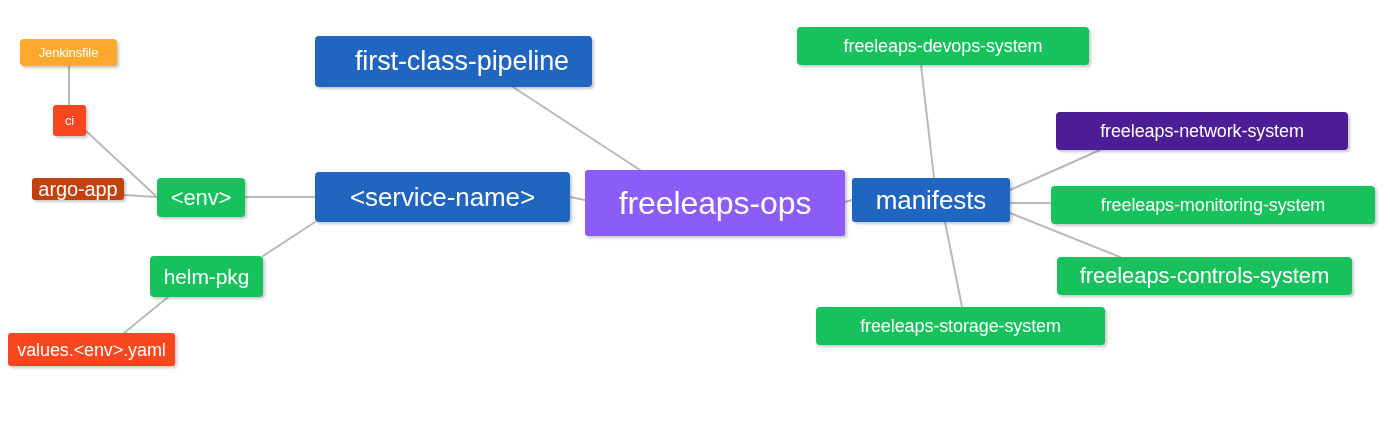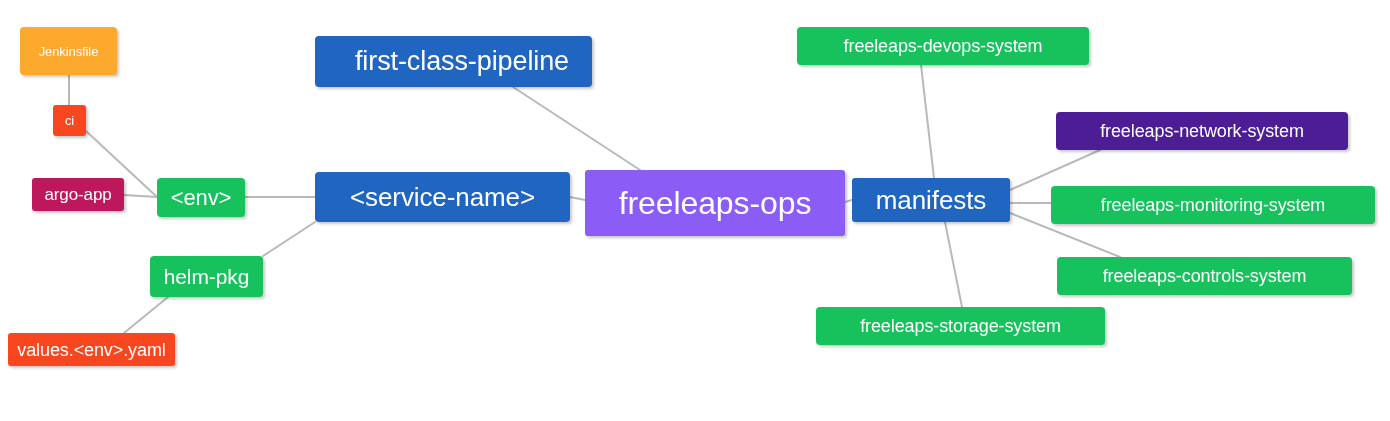--- a/index.html
+++ b/index.html
@@ -65,23 +65,23 @@
       <line x1="1010" y1="213" x2="1120" y2="257" stroke="#b9b9b9" stroke-width="2" stroke-linecap="round"></line>
       <line x1="945" y1="222" x2="962" y2="307" stroke="#b9b9b9" stroke-width="2" stroke-linecap="round"></line>
     </svg>
   <div id="node-layer">
       <div class="node root" style="left: 585px; top: 170px; width: 260px; height: 66px; background: #8b5cf6; font-size: 32px; border-radius: 3px;">freeleaps-ops</div>
       <div class="node" style="left: 315px; top: 36px; width: 277px; height: 51px; background: rgb(32, 101, 192); font-size: 27px; border-radius: 4px; padding-left: 17px;">first-class-pipeline</div>
       <div class="node" style="left: 315px; top: 172px; width: 255px; height: 50px; background: rgb(32, 101, 192); font-size: 26px; border-radius: 4px;">&lt;service-name&gt;</div>
       <div class="node" style="left: 852px; top: 178px; width: 158px; height: 44px; background: rgb(32, 101, 192); font-size: 26px; border-radius: 3px;">manifests</div>
       <div class="node" style="left: 157px; top: 178px; width: 88px; height: 39px; background: rgb(23, 194, 93); font-size: 22px; border-radius: 4px;">&lt;env&gt;</div>
       <div class="node" style="left: 150px; top: 256px; width: 113px; height: 41px; background: rgb(23, 194, 93); font-size: 21px; border-radius: 4px;">helm-pkg</div>
-      <div class="node" style="left: 20px; top: 27px; width: 97px; height: 48px; background: rgb(252, 169, 45); font-size: 13px; border-radius: 4px;">Jenkinsfile</div>
+      <div class="node" style="left: 20px; top: 39px; width: 97px; height: 27px; background: rgb(252, 169, 45); font-size: 13px; border-radius: 4px;">Jenkinsfile</div>
       <div class="node" style="left: 53px; top: 105px; width: 33px; height: 31px; background: rgb(248, 70, 30); font-size: 13px; border-radius: 3px;">ci</div>
-      <div class="node" style="left: 32px; top: 178px; width: 92px; height: 33px; background: #be185d; font-size: 17px; border-radius: 3px;">argo-app</div>
+      <div class="node" style="left: 32px; top: 178px; width: 92px; height: 22px; background: #c2410c; font-size: 20px; border-radius: 3px;">argo-app</div>
       <div class="node" style="left: 8px; top: 333px; width: 167px; height: 33px; background: rgb(248, 70, 30); font-size: 18px; border-radius: 3px;">values.&lt;env&gt;.yaml</div>
       <div class="node" style="left: 797px; top: 27px; width: 292px; height: 38px; background: rgb(23, 194, 93); font-size: 18px; border-radius: 4px;">freeleaps-devops-system</div>
       <div class="node" style="left: 1056px; top: 112px; width: 292px; height: 38px; background: #4c1d95; font-size: 18px; border-radius: 4px;">freeleaps-network-system</div>
       <div class="node" style="left: 1051px; top: 186px; width: 324px; height: 38px; background: rgb(23, 194, 93); font-size: 18px; border-radius: 4px;">freeleaps-monitoring-system</div>
-      <div class="node" style="left: 1057px; top: 257px; width: 295px; height: 38px; background: rgb(23, 194, 93); font-size: 18px; border-radius: 4px;">freeleaps-controls-system</div>
+      <div class="node" style="left: 1057px; top: 257px; width: 295px; height: 38px; background: rgb(23, 194, 93); font-size: 22px; border-radius: 4px;">freeleaps-controls-system</div>
       <div class="node" style="left: 816px; top: 307px; width: 289px; height: 38px; background: rgb(23, 194, 93); font-size: 18px; border-radius: 4px;">freeleaps-storage-system</div>
     </div>
 </div>
 
 </body></html>

